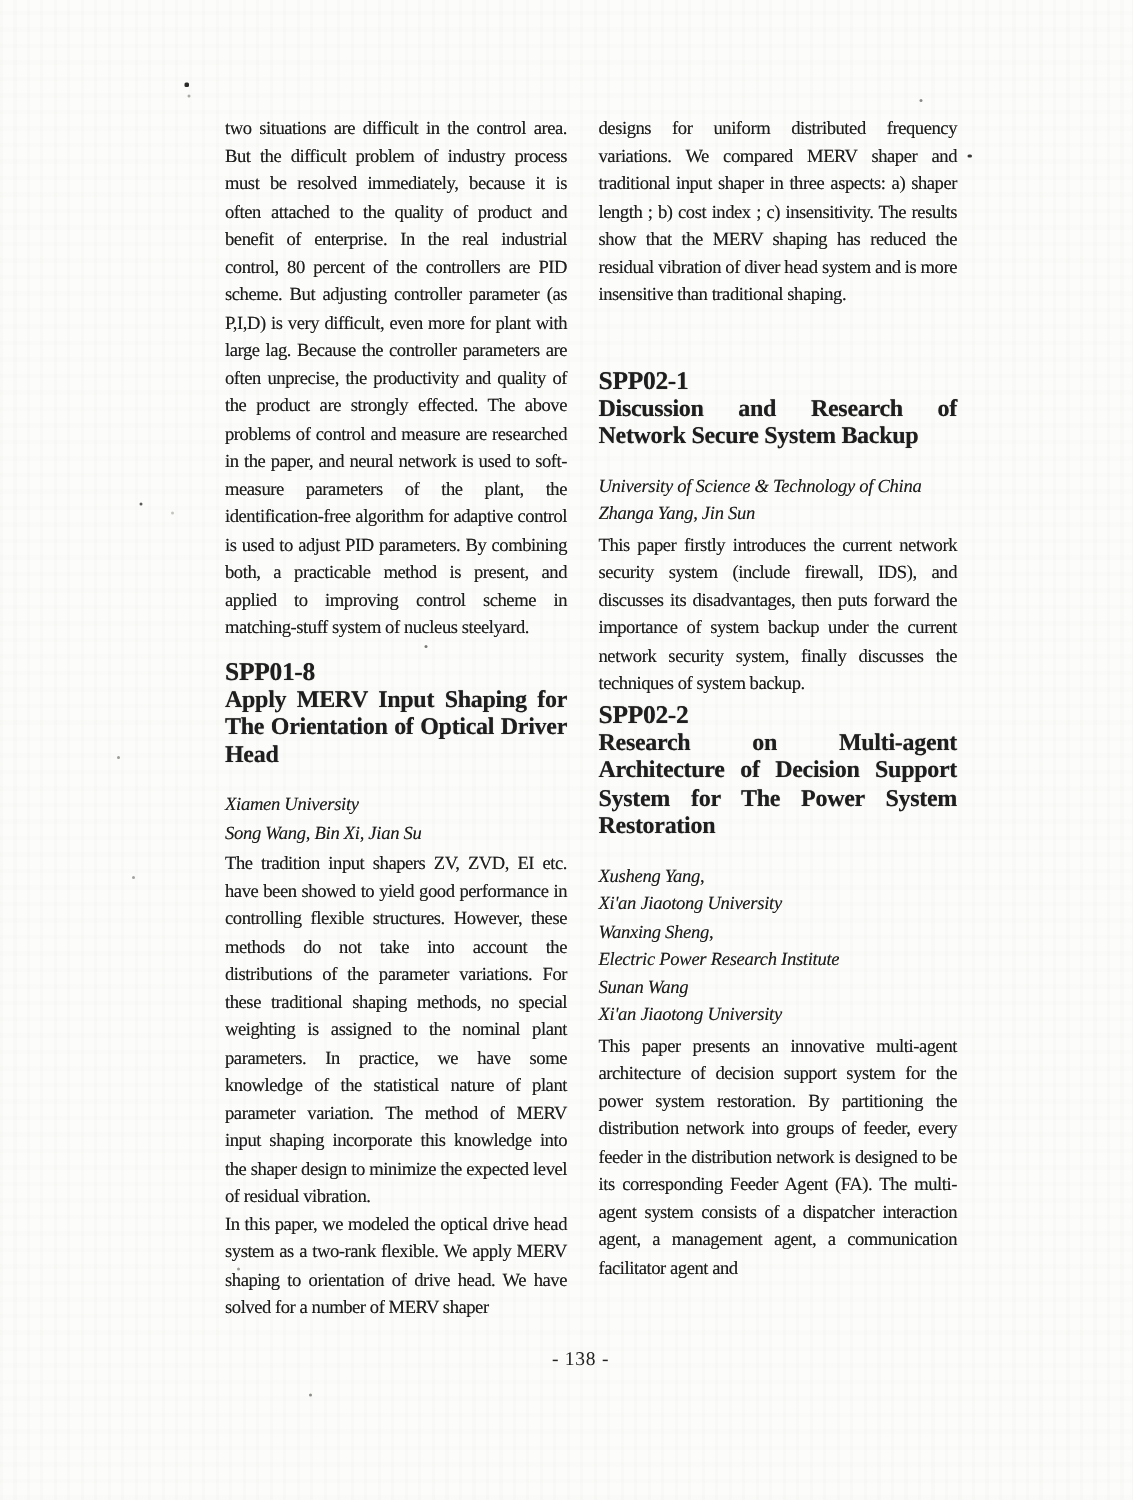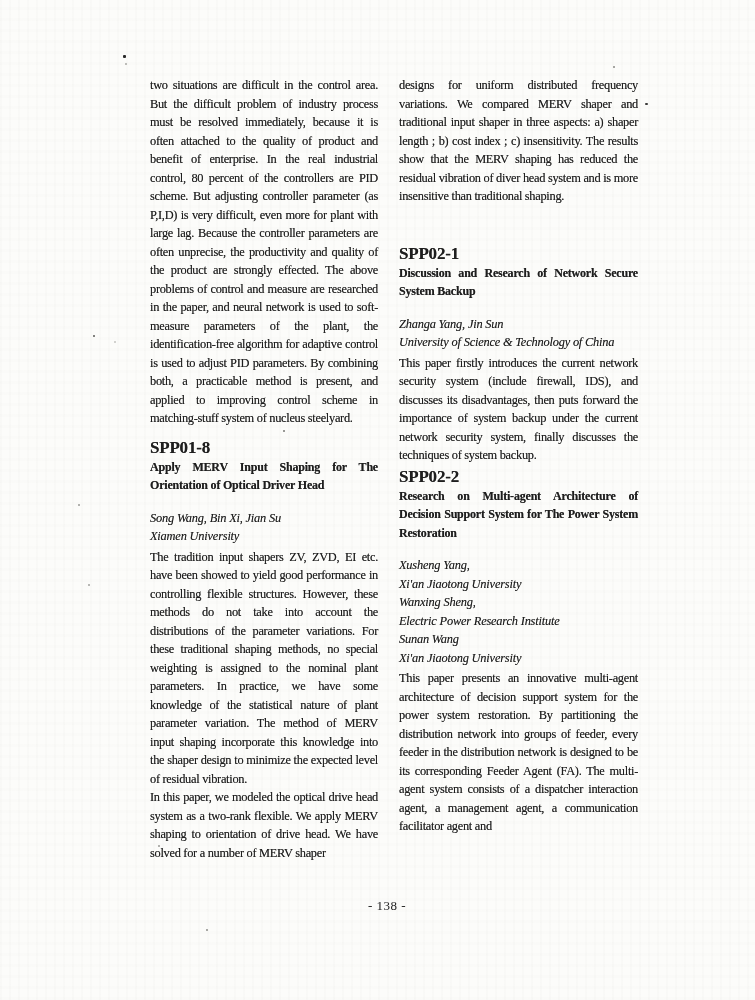--- a/index.html
+++ b/index.html
@@ -41,21 +41,21 @@
 
   .sess-code {
     font-weight: bold;
     font-size: 17px;
     line-height: 18.5px;
     letter-spacing: -0.2px;
     text-shadow: 0 0 0.5px rgba(10,10,10,0.6);
   }
   .sess-title {
     font-weight: bold;
-    font-size: 12px;
+    font-size: 16px;
     line-height: 18.5px;
     letter-spacing: -0.2px;
     text-shadow: 0 0 0.5px rgba(10,10,10,0.6);
   }
   .authors { margin-top: 14px; }
   .author-line {
     font-style: italic;
     font-size: 12.4px;
     line-height: 18.5px;
     letter-spacing: -0.2px;
@@ -81,38 +81,38 @@
 <div class="page">
 
   <div class="col col-left">
 
     <p class="block body-text just" style="top:76px;">two situations are difficult in the control area. But the difficult problem of industry process must be resolved immediately, because it is often attached to the quality of product and benefit of enterprise.  In the real industrial control, 80 percent of the controllers are PID scheme. But adjusting controller parameter (as P,I,D) is very difficult, even more for plant with large lag. Because the controller parameters are often unprecise, the productivity and quality of the product are strongly effected. The above problems of control and measure are researched in the paper, and neural network is used to soft-measure parameters of the plant, the identification-free algorithm for adaptive control is used to adjust PID parameters. By combining both, a practicable method is present, and applied to improving control scheme in matching-stuff system of nucleus steelyard.</p>
 
     <section class="block" style="top:439px;">
       <div class="sess-code">SPP01-8</div>
       <div class="sess-title just">Apply MERV Input Shaping for The Orientation of Optical Driver Head</div>
       <div class="authors">
+        <div class="author-line">Xiamen University</div>
         <div class="author-line">Song Wang, Bin Xi, Jian Su</div>
-        <div class="author-line">Xiamen University</div>
       </div>
       <p class="body-text just abstract">The tradition input shapers ZV, ZVD, EI etc. have been showed to yield good performance in controlling flexible structures. However, these methods do not take into account the distributions of the parameter variations. For these traditional shaping methods, no special weighting is assigned to the nominal plant parameters. In practice, we have some knowledge of the statistical nature of plant parameter variation. The method of MERV input shaping incorporate this knowledge into the shaper design to minimize the expected level of residual vibration.</p>
       <p class="body-text just abstract-cont">In this paper, we modeled the optical drive head system as a two-rank flexible. We apply MERV shaping to orientation of drive head. We have solved for a number of MERV shaper</p>
     </section>
   </div>
 
   <div class="col col-right">
 
     <p class="block body-text just" style="top:76px;">designs for uniform distributed frequency variations. We compared MERV shaper and traditional input shaper in three aspects: a) shaper length ; b) cost index ; c) insensitivity. The results show that the MERV shaping has reduced the residual vibration of diver head system and is more insensitive than traditional shaping.</p>
 
     <section class="block" style="top:245px;">
       <div class="sess-code">SPP02-1</div>
       <div class="sess-title just">Discussion and Research of Network Secure System Backup</div>
       <div class="authors">
+        <div class="author-line">University of Science &amp; Technology of China</div>
         <div class="author-line">Zhanga Yang, Jin Sun</div>
-        <div class="author-line">University of Science &amp; Technology of China</div>
       </div>
       <p class="body-text just abstract">This paper firstly introduces the current network security system (include firewall, IDS), and discusses its disadvantages, then puts forward the importance of system backup under the current network security system, finally discusses the techniques of system backup.</p>
     </section>
 
     <section class="block" style="top:468px;">
       <div class="sess-code">SPP02-2</div>
       <div class="sess-title just">Research on Multi-agent Architecture of Decision Support System for The Power System Restoration</div>
       <div class="authors">
         <div class="author-line">Xusheng Yang,</div>
         <div class="author-line">Xi'an Jiaotong University</div>

